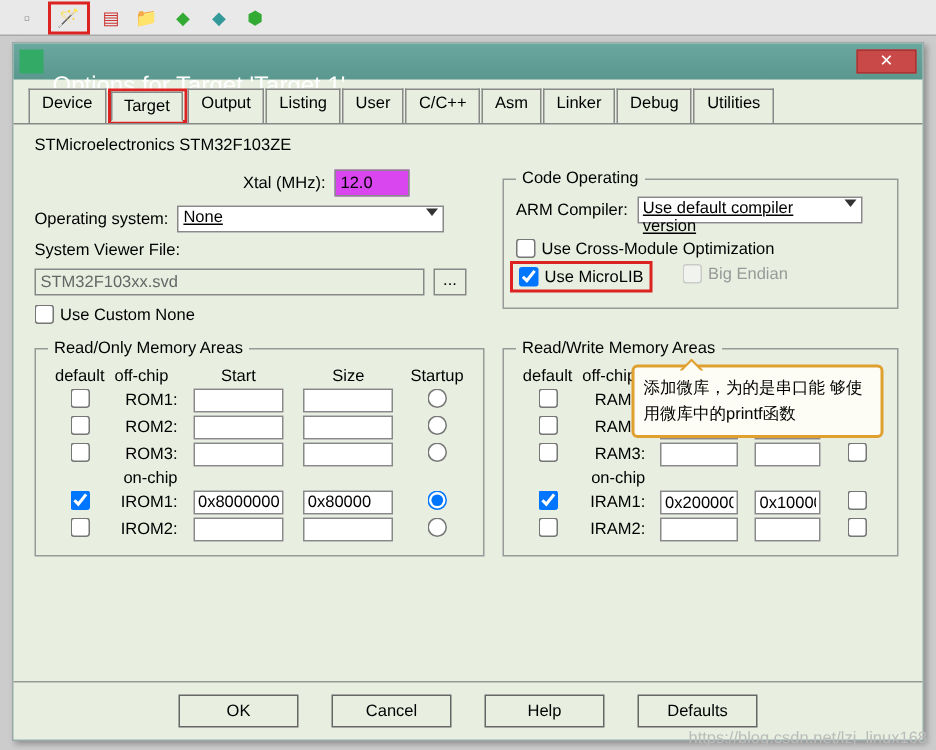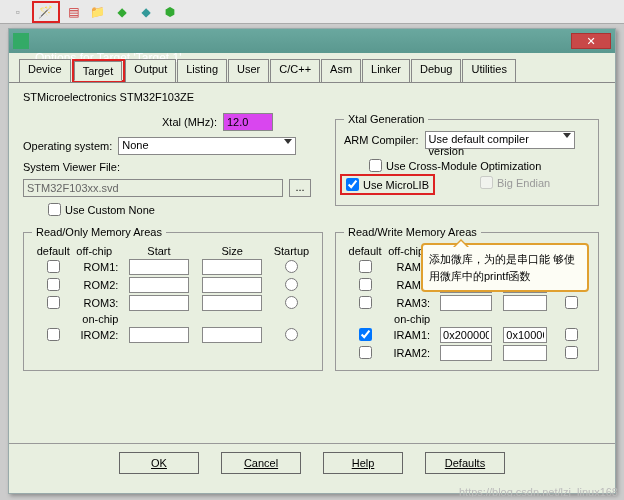--- a/index.html
+++ b/index.html
@@ -8,60 +8,60 @@
 
 .toolbar { background: #e9e9e9; border-bottom: 1px solid #aaa; padding: 2px 8px; height: 24px; display: flex; gap: 4px; align-items: center; }
 .tb-btn { width: 20px; height: 18px; display: flex; align-items: center; justify-content: center; font-size: 12px; }
 .tb-highlight { border: 2px solid #d22; padding: 0 2px; }
 .tb-gray { color: #999; }
 
 
 .dialog { position: absolute; top: 28px; left: 8px; width: 608px; height: 466px; background: #e8efe0; border: 1px solid #9aa; box-shadow: 2px 2px 4px rgba(0,0,0,0.3); }
 .titlebar { background: linear-gradient(#6aa89f, #5a988f); height: 24px; display: flex; align-items: center; padding: 0 4px; color: #fff; }
 .titlebar .icon { width: 16px; height: 16px; background: #3a6; margin-right: 6px; }
-.titlebar .title { flex: 1; font-size: 12px; margin-top: 34px; }
+.titlebar .title { flex: 1; font-size: 16px; margin-top: 34px; }
 .close-btn { width: 40px; height: 16px; background: #c94848; color: #fff; text-align: center; line-height: 14px; border: 1px solid #a33; font-size: 11px; cursor: pointer; }
 
 .tabs { display: flex; padding: 6px 10px 0 10px; border-bottom: 1px solid #888; }
 .tab { padding: 3px 8px; border: 1px solid #888; border-bottom: none; background: #e8efe0; margin-right: 1px; position: relative; cursor: pointer; }
 .tab.active { background: #e8efe0; border-bottom: 1px solid #e8efe0; margin-bottom: -1px; }
 .tab-highlight { border: 2px solid #d22; }
 
 .content { padding: 8px 14px; position: relative; }
 .device-name { margin-bottom: 10px; }
 
 .row { display: flex; align-items: center; margin-bottom: 6px; gap: 6px; }
 .label { white-space: nowrap; }
 
 .input-text { background: #d946ef; border: 1px solid #888; padding: 1px 3px; height: 18px; }
 .input-text.disabled { background: #e8efe0; color: #666; }
-.select { background: #fff; border: 1px solid #888; padding: 1px 3px; height: 18px; }
+.select { background: #fff; border: 1px solid #888; padding: 1px 3px; height: 18px; text-decoration: underline; }
 
 fieldset { border: 1px solid #999; padding: 6px 8px 8px 8px; margin: 0; }
 legend { padding: 0 4px; font-size: 11px; }
 
 .two-col { display: flex; gap: 12px; }
 .col-left { width: 300px; }
 .col-right { width: 264px; }
 
 .codegen { margin-bottom: 8px; }
 .codegen .row { margin-bottom: 4px; }
 
-.checkbox-row { display: flex; align-items: center; gap: 4px; margin-bottom: 4px; margin-left: 25px; }
+.checkbox-row { display: flex; align-items: center; gap: 4px; margin-bottom: 4px; }
 input[type=checkbox] { width: 13px; height: 13px; }
 .microlib-highlight { border: 2px solid #d22; padding: 2px 4px; margin: -2px -4px; display: inline-flex; align-items: center; gap: 4px; }
 .disabled-text { color: #999; }
 
 .mem-table { width: 100%; border-collapse: collapse; }
 .mem-table th { font-weight: normal; text-align: center; padding: 1px 2px; }
 .mem-table td { padding: 1px 2px; text-align: center; }
 .mem-table input[type=text] { width: 60px; border: 1px solid #888; padding: 0 2px; height: 16px; }
 .mem-table .romname { text-align: right; padding-right: 4px; width: 48px; }
 
-.btn-row { position: absolute; bottom: 19px; left: 0; right: 0; display: flex; justify-content: center; gap: 22px; border-top: 1px solid #999; padding-top: 8px; text-decoration: underline; }
+.btn-row { position: absolute; bottom: 8px; left: 0; right: 0; display: flex; justify-content: center; gap: 22px; border-top: 1px solid #999; padding-top: 8px; }
 .dlg-btn { width: 80px; height: 22px; background: #e8efe0; border: 1px solid #666; cursor: pointer; }
 
 .callout { position: absolute; top: 214px; left: 412px; width: 168px; background: #fdfdf5; border: 2px solid #e0a030; border-radius: 4px; padding: 6px; font-size: 11px; line-height: 1.5; z-index: 10; }
 .callout::before { content: ""; position: absolute; top: -14px; left: 30px; border: 8px solid transparent; border-bottom-color: #e0a030; }
 .callout::after { content: ""; position: absolute; top: -11px; left: 31px; border: 7px solid transparent; border-bottom-color: #fdfdf5; }
 
 .watermark { position: absolute; bottom: 2px; right: 6px; color: #bbb; font-size: 11px; z-index: 20; }
 
 .browse-btn { width: 22px; height: 18px; border: 1px solid #888; background: #e8efe0; text-align: center; line-height: 14px; }
 .triangle-down { display: inline-block; width: 0; height: 0; border-left: 4px solid transparent; border-right: 4px solid transparent; border-top: 5px solid #333; margin-left: 4px; }
@@ -127,21 +127,21 @@
           <div class="browse-btn">...</div>
         </div>
         <div class="checkbox-row" style="margin-top:4px">
           <input type="checkbox" style="">
           <span>Use Custom None</span>
         </div>
       </div>
 
       <div class="col-right">
         <fieldset class="codegen">
-          <legend>Xtal Generation</legend>
+          <legend>Code Operating</legend>
           <div class="row">
             <span class="label">ARM Compiler:</span>
             <div class="select" style="width:150px;display:flex;justify-content:space-between;font-size:10px">
               <span>Use default compiler version</span>
                 <span class="triangle-down"></span>
             </div>
           </div>
           <div class="checkbox-row" style="margin-top:10px">
             <input type="checkbox" style="">
             <span>Use Cross-Module Optimization</span>
@@ -194,20 +194,27 @@
                 <td><input type="radio" name="ro" style=""></td>
               </tr>
           <tr>
                 <td></td>
                 <td class="romname">on-chip</td>
                 <td></td>
                 <td></td>
                 <td></td>
               </tr>
           <tr>
+                <td><input type="checkbox" checked="" style=""></td>
+                <td class="romname">IROM1:</td>
+                <td><input type="text" value="0x8000000" style=""></td>
+                <td><input type="text" value="0x80000" style=""></td>
+                <td><input type="radio" name="ro" checked="" style=""></td>
+              </tr>
+          <tr>
                 <td><input type="checkbox" style=""></td>
                 <td class="romname">IROM2:</td>
                 <td><input type="text" style=""></td>
                 <td><input type="text" style=""></td>
                 <td><input type="radio" name="ro" style=""></td>
               </tr>
         </tbody>
           </table>
       </fieldset>
 

